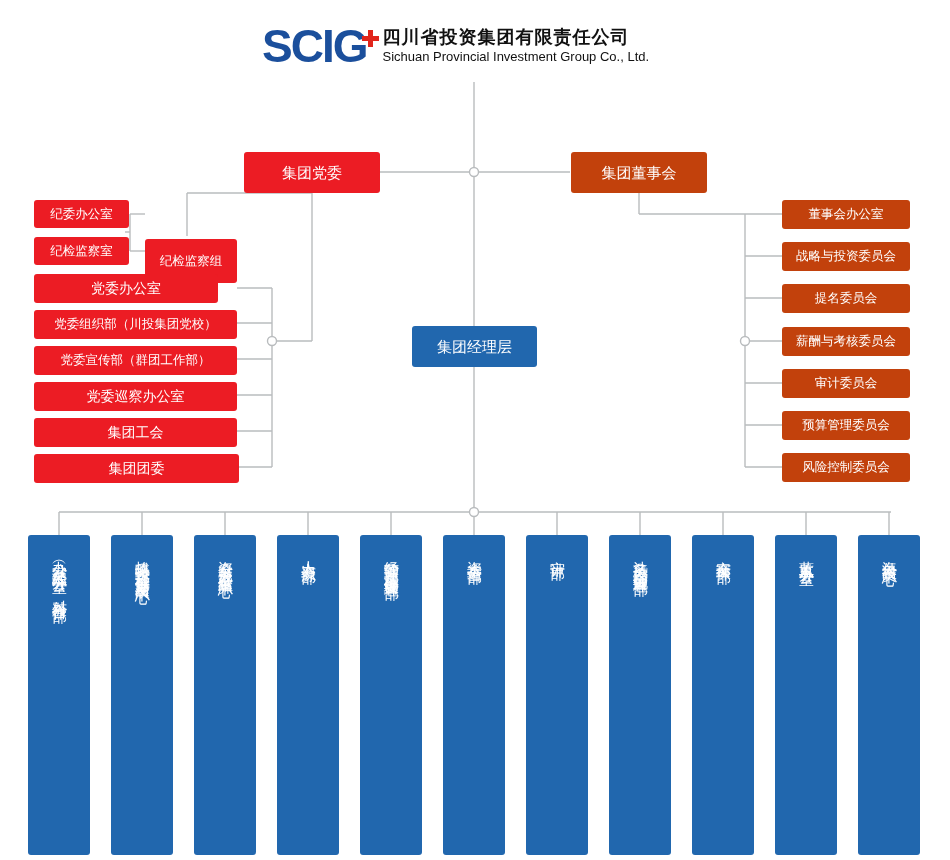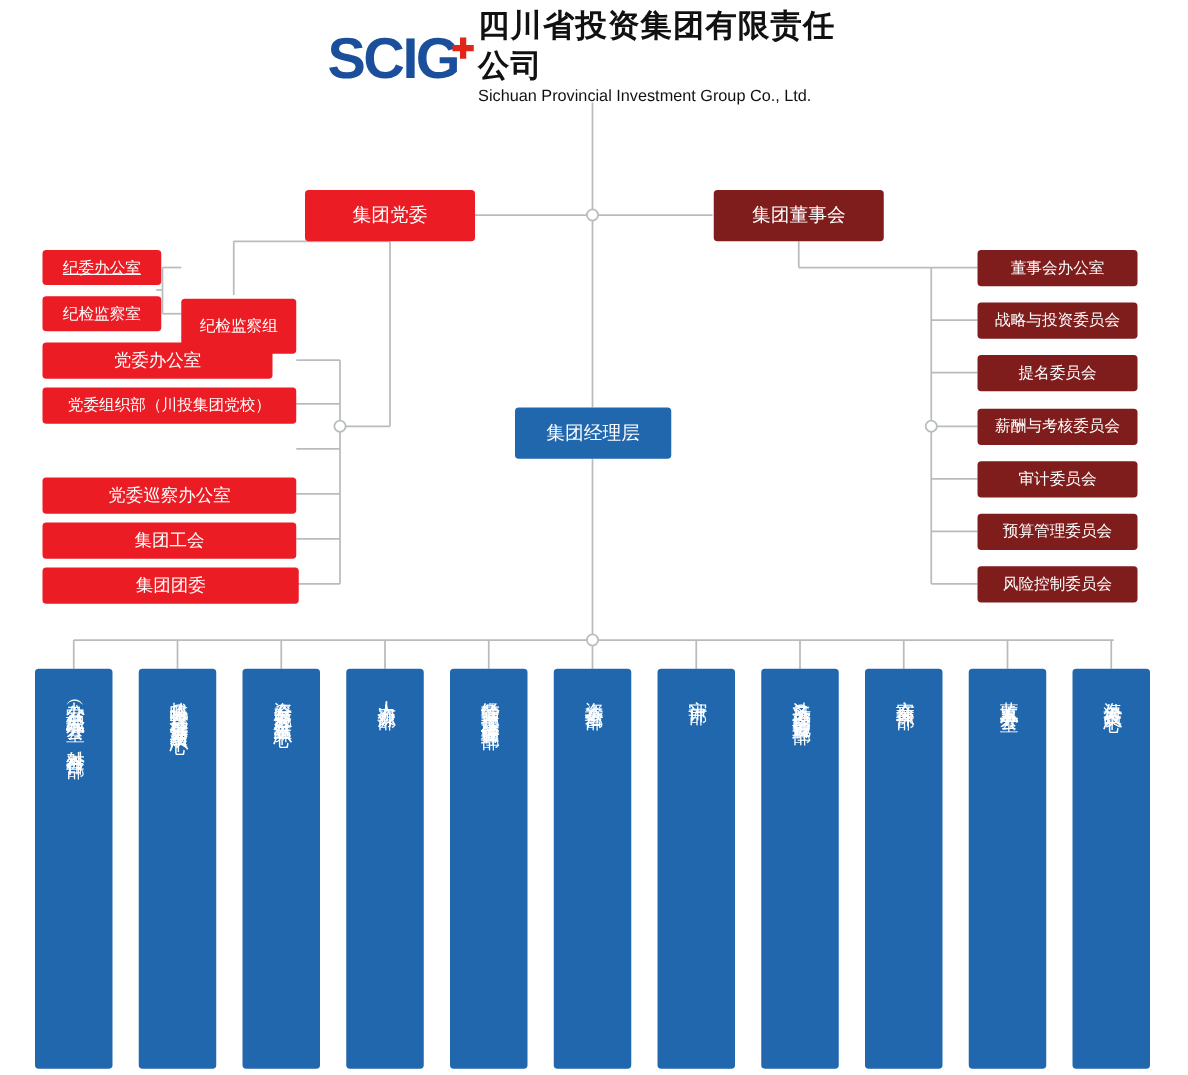--- a/index.html
+++ b/index.html
@@ -55,21 +55,21 @@
   }
   .logo-cross:after {
     left: 0; top: 6px; width: 17px; height: 5px;
   }
   .logo-text {
     display: flex;
     flex-direction: column;
     justify-content: center;
   }
   .logo-cn {
-    font-size: 25px;
+    font-size: 18px;
     font-weight: bold;
     color: #111111;
     letter-spacing: 1px;
     line-height: 1.25;
   }
   .logo-en {
     font-size: 13px;
     font-weight: normal;
     color: #111111;
     letter-spacing: 0px;
@@ -93,21 +93,21 @@
     align-items: center;
     justify-content: center;
     text-align: center;
     color: #ffffff;
     font-size: 14px;
     border-radius: 3px;
     line-height: 1.3;
     padding: 2px 4px;
   }
   .red     { background: #ec1c24; }
-  .green   { background: #7f1d1d; }
+  .green   { background: #c2410c; }
   .blue    { background: #2167ae; }
   .node.big { font-size: 15px; }
   .node.small { font-size: 12.5px; }
 
   
   .vnode {
     position: absolute;
     box-sizing: border-box;
     background: #2167ae;
     border-radius: 3px;
@@ -213,33 +213,36 @@
   </div>
 
   <div class="node blue big" style="left:412px; top:326px; width:125px; height:41px;">
     <span>集团经理层</span>
   </div>
 
   <div class="node red small" style="left:145px; top:219px; width:92px; height:44px;margin-top:20px;">
     <span>纪检监察组</span>
   </div>
 
-  <div class="node red small" style="left:34px; top:200px; width:95px; height:28px;text-decoration:underline;">
+  <div class="node red small" style="left:34px; top:200px; width:95px; height:28px;">
     <span>纪委办公室</span>
   </div>
   <div class="node red small" style="left:34px; top:237px; width:95px; height:28px;">
     <span>纪检监察室</span>
   </div>
 
   <div class="node red" style="left:34px; top:274px; width:184px; height:29px;">
     <span>党委办公室</span>
   </div>
   <div class="node red small" style="left:34px; top:310px; width:203px; height:29px;">
     <span>党委组织部（川投集团党校）</span>
   </div>
+  <div class="node red small" style="left:34px; top:346px; width:203px; height:29px;">
+    <span>党委宣传部（群团工作部）</span>
+  </div>
   <div class="node red" style="left:34px; top:382px; width:203px; height:29px;">
     <span>党委巡察办公室</span>
   </div>
   <div class="node red" style="left:34px; top:418px; width:203px; height:29px;">
     <span>集团工会</span>
   </div>
   <div class="node red" style="left:34px; top:454px; width:205px; height:29px;">
     <span>集团团委</span>
   </div>
 

